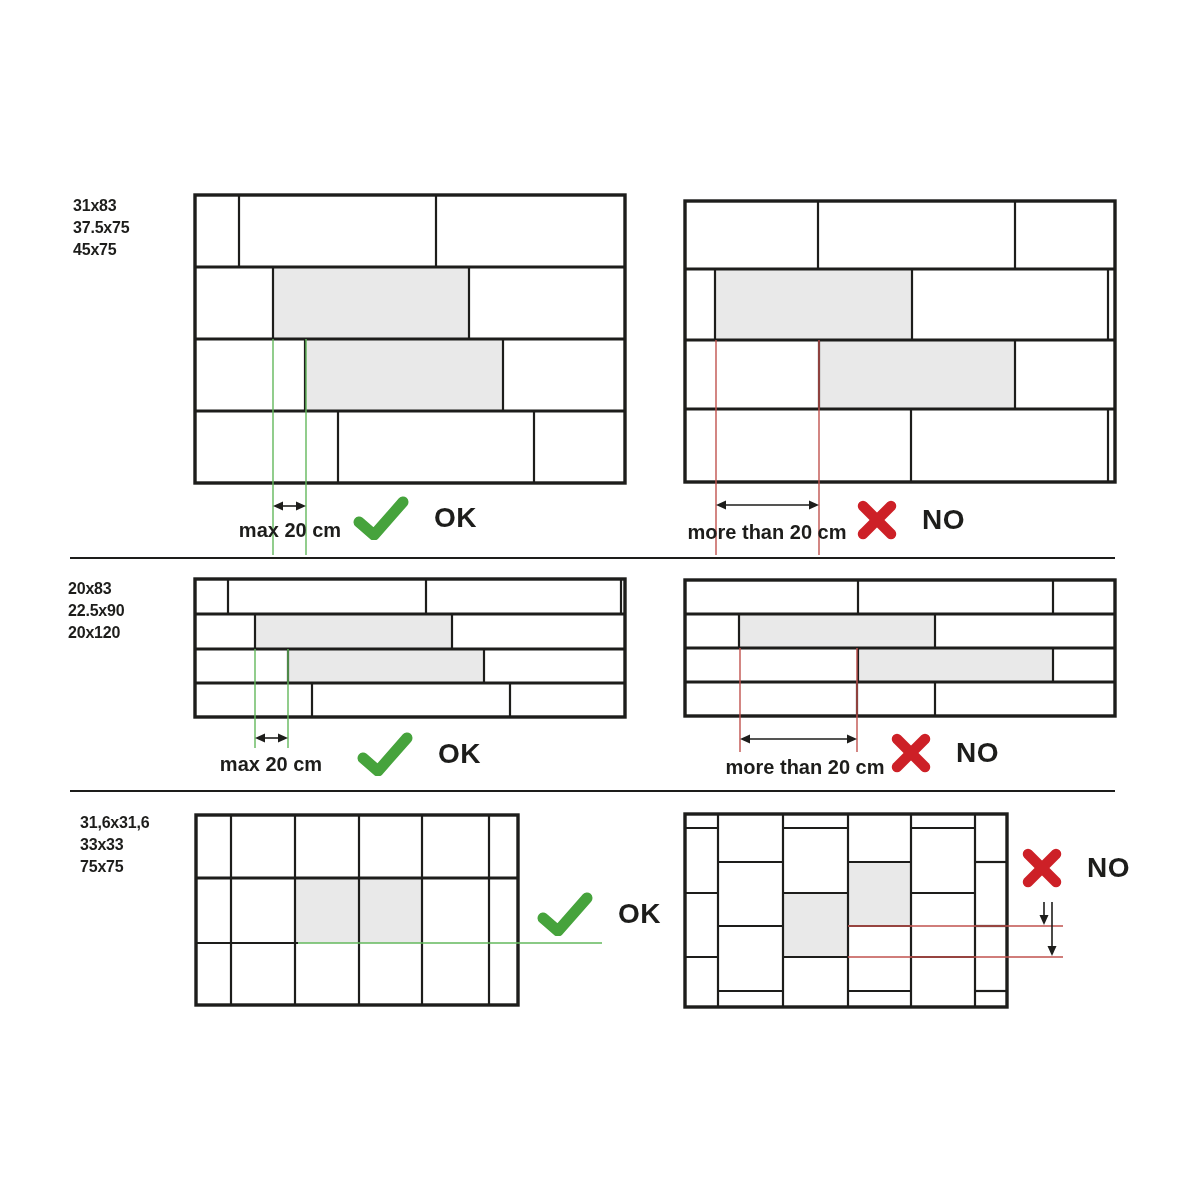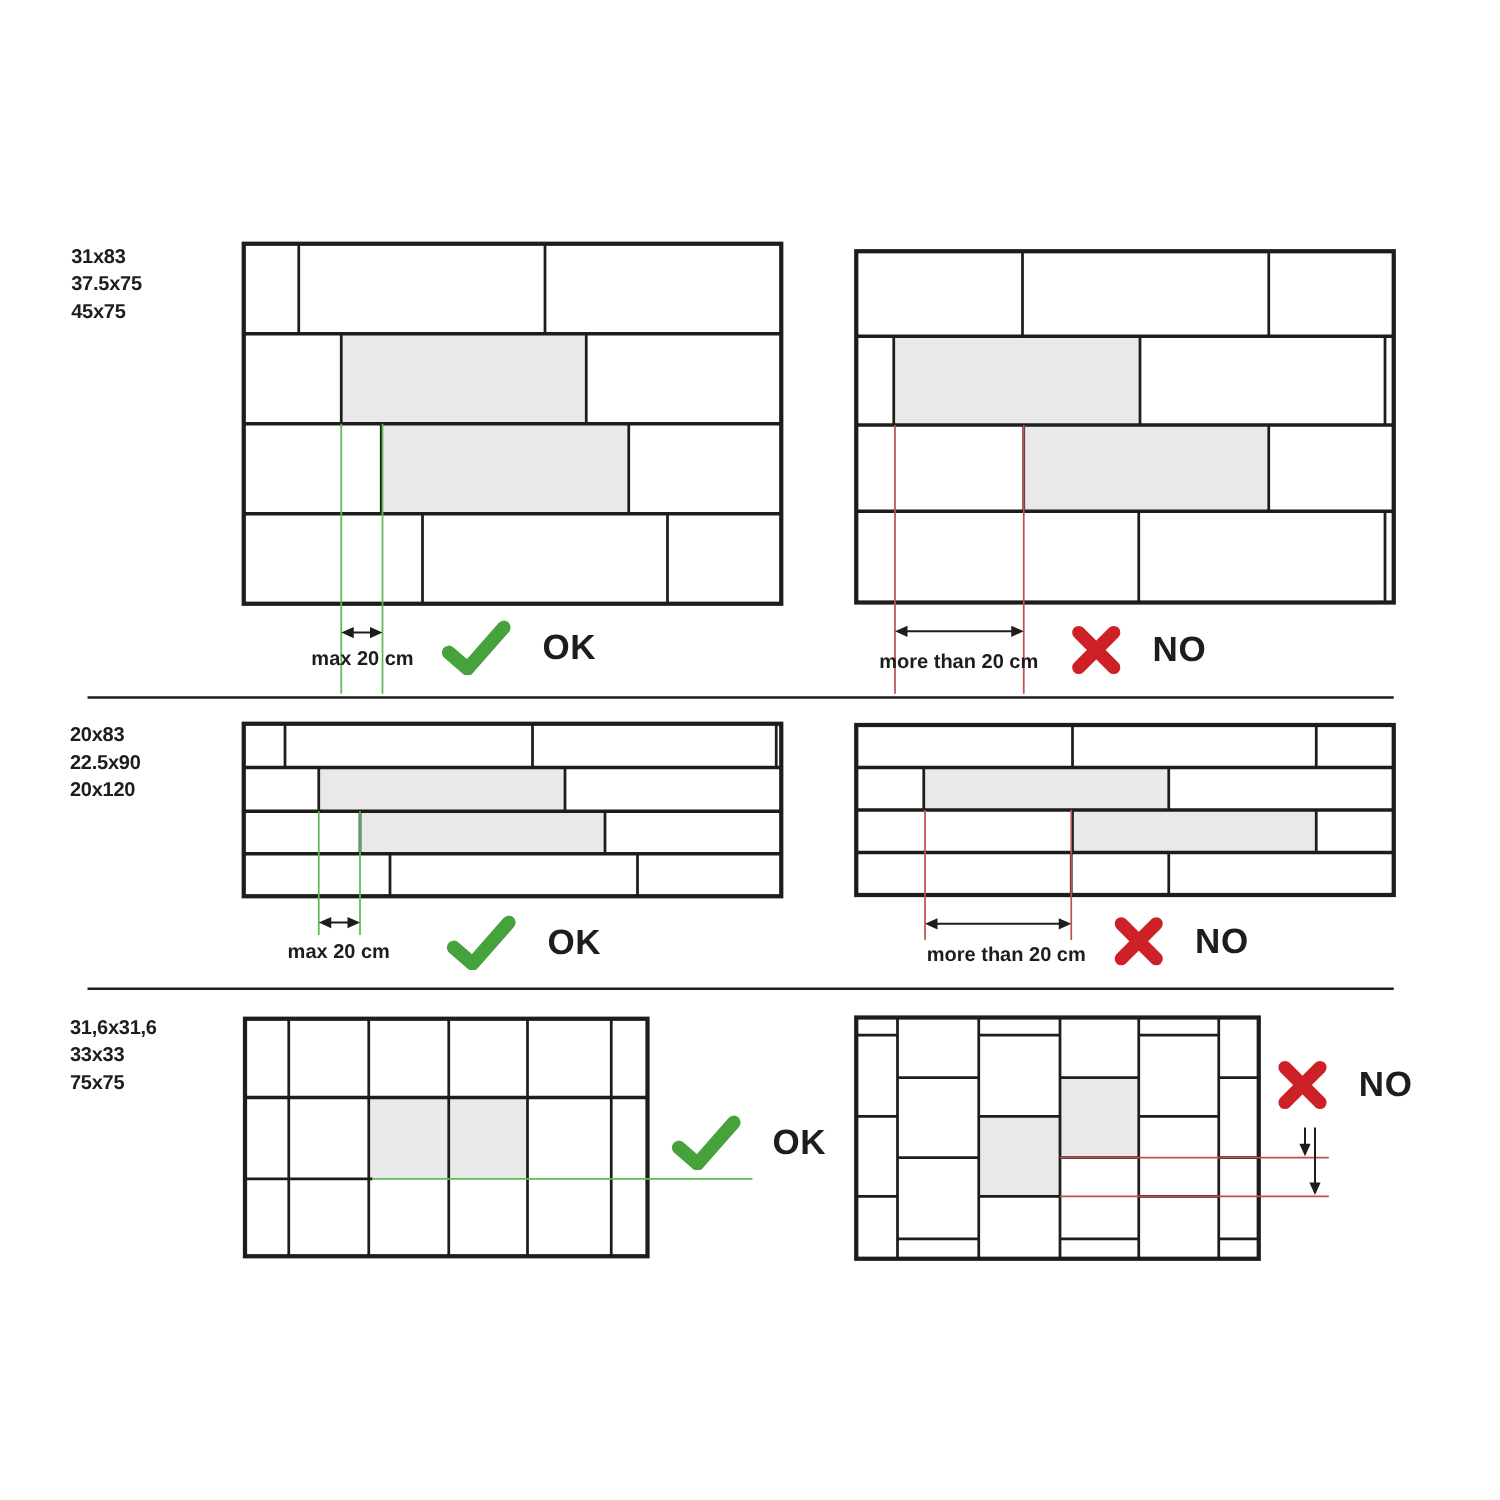--- a/index.html
+++ b/index.html
@@ -3,21 +3,21 @@
 <meta charset="utf-8">
 <style>
   :root{
     --line:#1d1d1b; --green:#46a33c; --red:#cd2027; --text:#1d1d1b;
   }
   html,body{margin:0;padding:0;background:#fff;}
   .page{position:relative;width:1200px;height:1200px;background:#fff;overflow:hidden;
         font-family:"Liberation Sans",sans-serif;color:var(--text);}
   #canvas{position:absolute;left:0;top:0;}
   .sizes{position:absolute;font-size:16px;font-weight:bold;line-height:22px;letter-spacing:-0.2px;white-space:nowrap;}
-  .measure{position:absolute;transform:translateX(-50%);font-size:16px;font-weight:bold;white-space:nowrap;}
+  .measure{position:absolute;transform:translateX(-50%);font-size:20px;font-weight:bold;white-space:nowrap;}
   .verdict{position:absolute;display:flex;align-items:center;gap:24px;height:44px;}
   .vtext{font-size:28px;font-weight:bold;letter-spacing:0.5px;}
   .check{color:var(--green);}
   .check path{stroke:currentColor;stroke-width:11;fill:none;stroke-linecap:round;stroke-linejoin:round;}
   .cross{color:var(--red);}
   .cross path{stroke:currentColor;stroke-width:10.5;fill:none;stroke-linecap:round;}
 </style>
 </head>
 <body>
 
@@ -165,33 +165,33 @@
         <polygon points="1044,925 1039.5,915 1048.5,915" fill="#1d1d1b"></polygon>
       </g>
       <g>
         <line x1="1052" y1="902" x2="1052" y2="949" stroke="#1d1d1b" stroke-width="1.6"></line>
         <polygon points="1052,956 1047.5,946 1056.5,946" fill="#1d1d1b"></polygon>
       </g>
       <line x1="70" y1="558" x2="1115" y2="558" stroke="#1d1d1b" stroke-width="2"></line>
       <line x1="70" y1="791" x2="1115" y2="791" stroke="#1d1d1b" stroke-width="2"></line>
     </svg>
 
-  <div class="sizes" style="left:57px;top:195px">
+  <div class="sizes" style="left:73px;top:195px">
     <div>31x83</div>
     <div>37.5x75</div>
     <div>45x75</div>
   </div>
 
-  <div class="sizes" style="left:56px;top:578px">
+  <div class="sizes" style="left:68px;top:578px">
     <div>20x83</div>
     <div>22.5x90</div>
     <div>20x120</div>
   </div>
 
-  <div class="sizes" style="left:56px;top:812px">
+  <div class="sizes" style="left:80px;top:812px">
     <div>31,6x31,6</div>
     <div>33x33</div>
     <div>75x75</div>
   </div>
 
   <div class="measure" style="left:290px;top:519px">max 20 cm</div>
   <div class="measure" style="left:767px;top:521px">more than 20 cm</div>
   <div class="measure" style="left:271px;top:753px">max 20 cm</div>
   <div class="measure" style="left:805px;top:756px">more than 20 cm</div>
 

